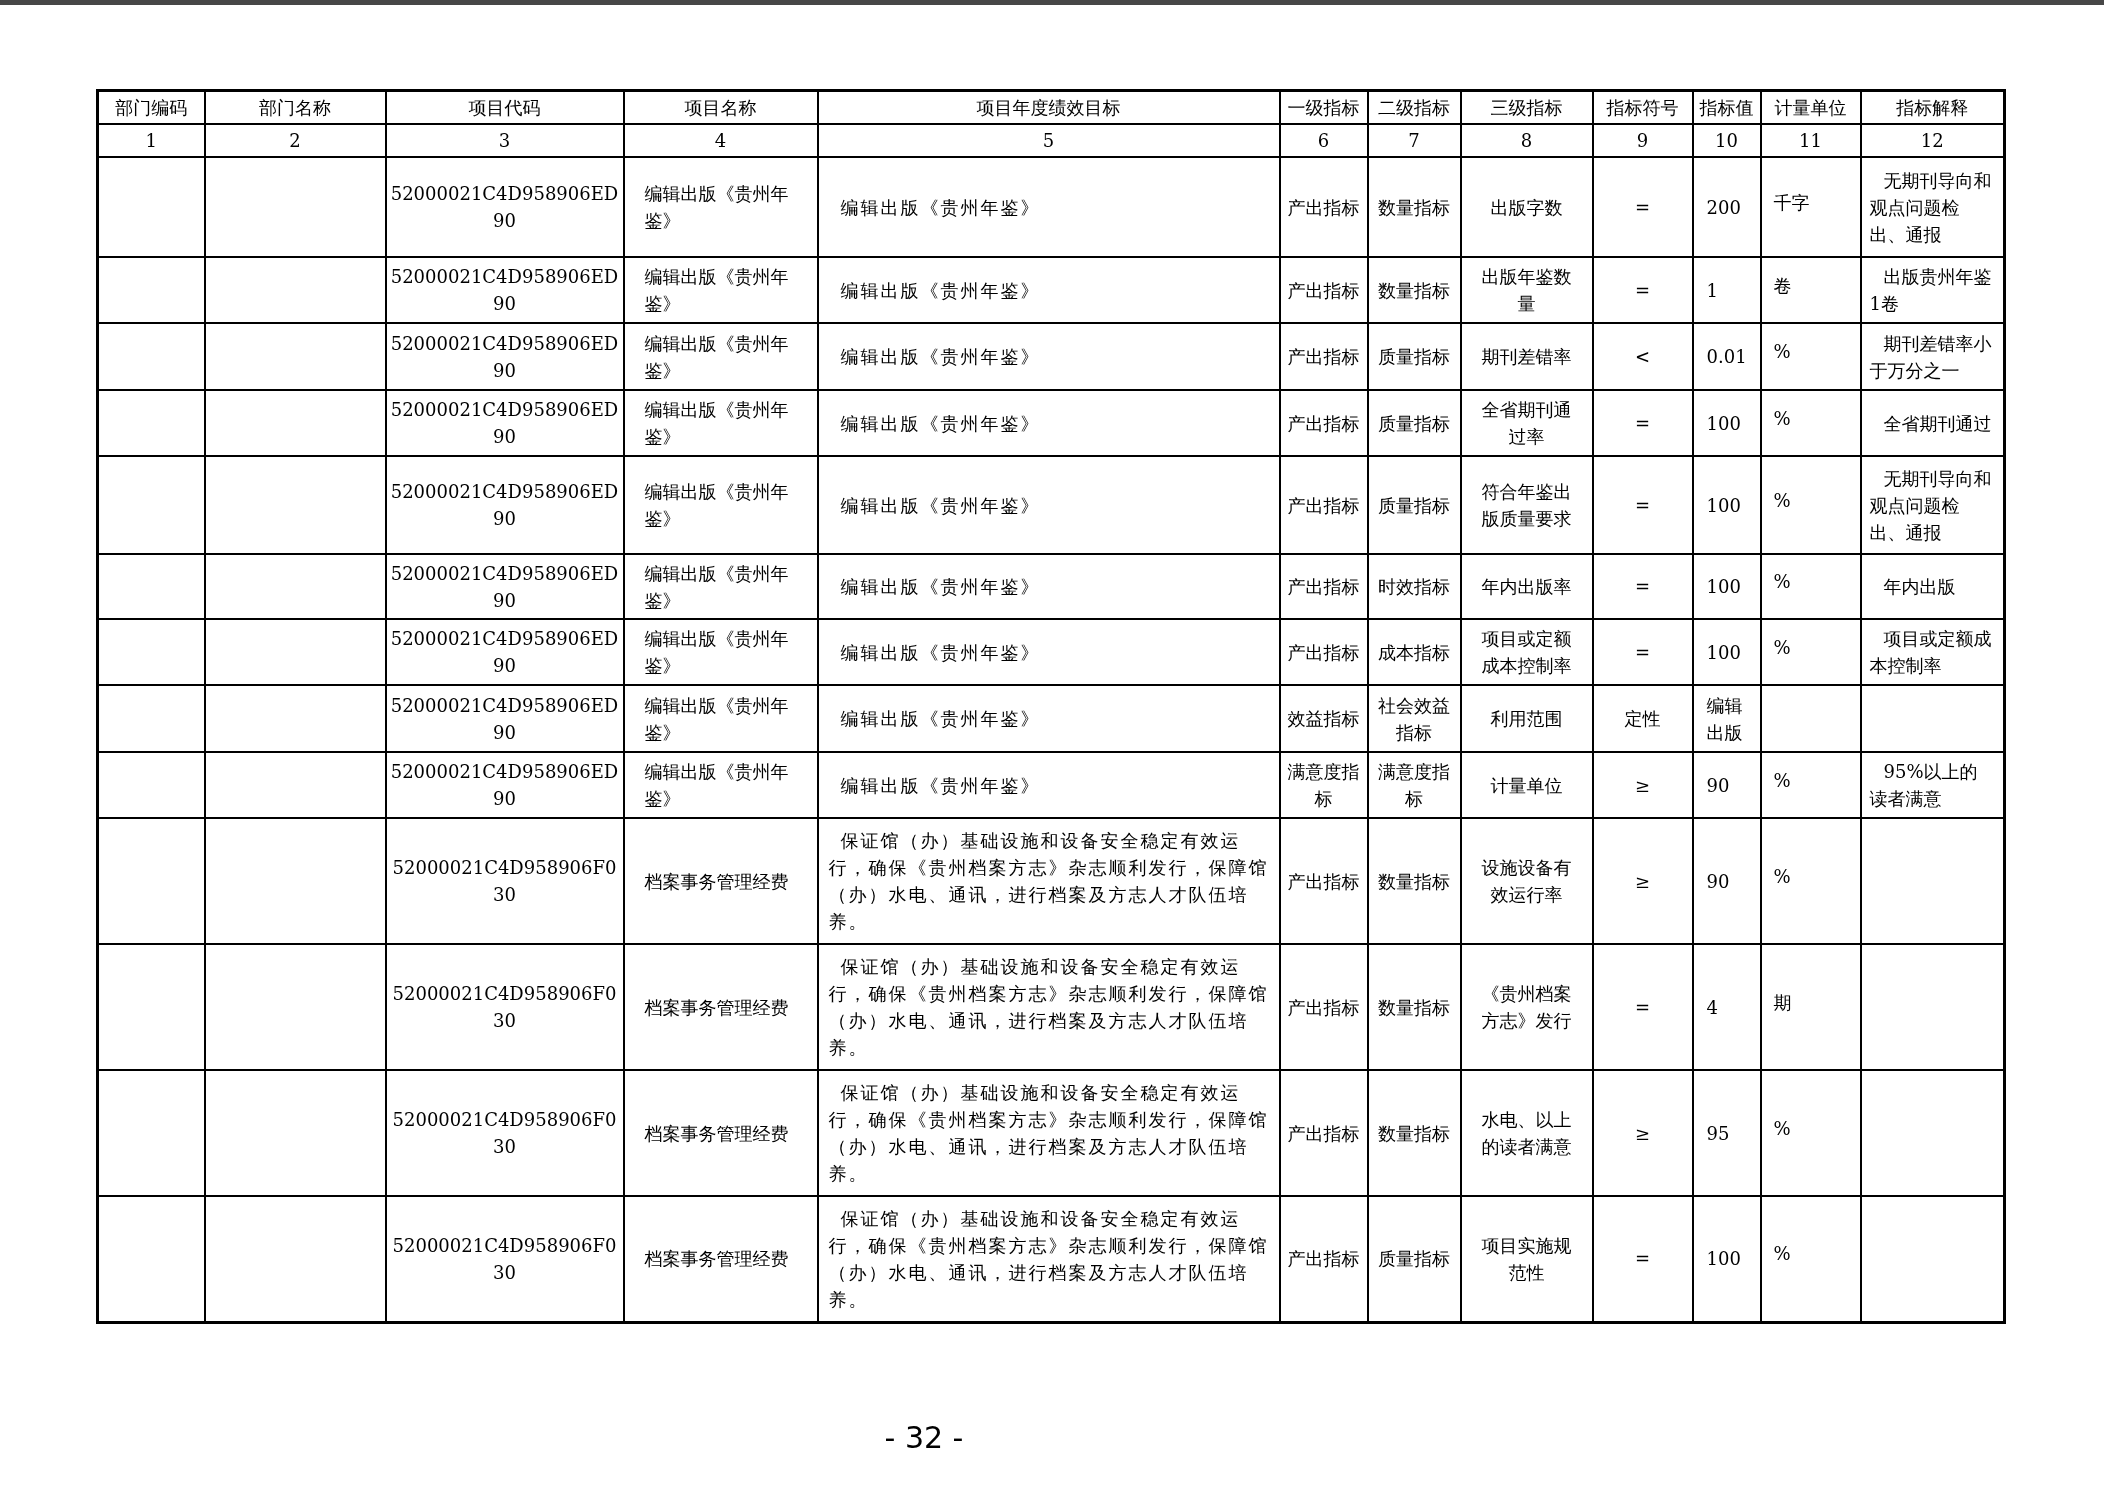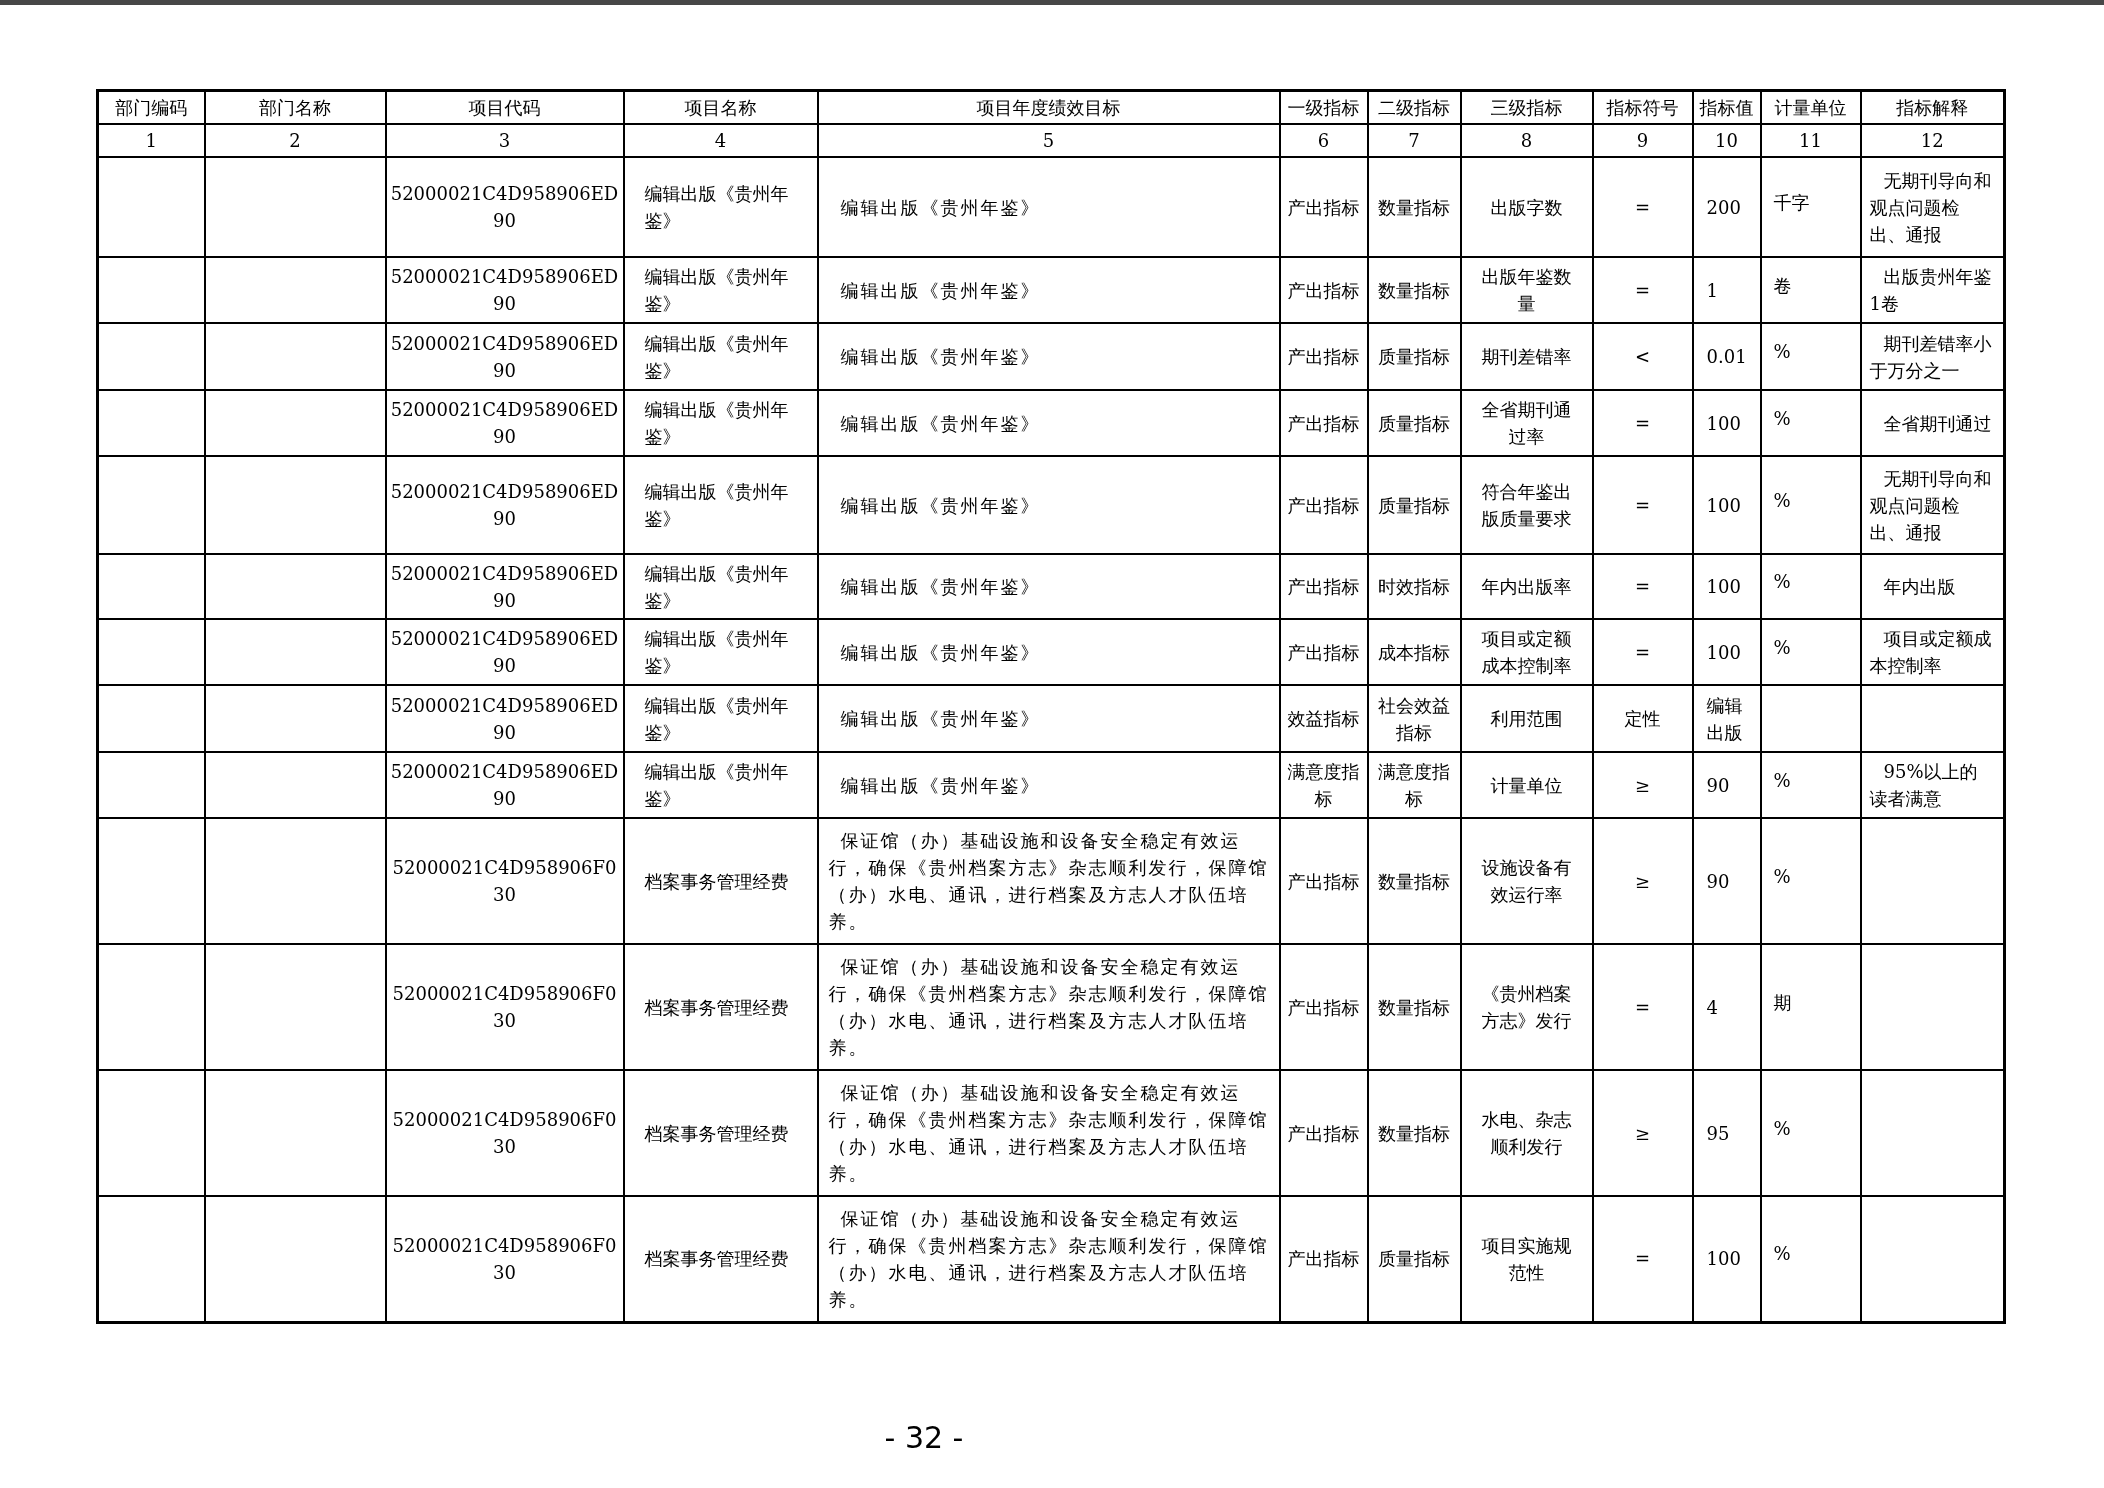--- a/index.html
+++ b/index.html
@@ -266,21 +266,21 @@
         <td class="c11"></td>
       </tr>
       <tr style="height: 126px;">
         <td class="c0"></td>
         <td class="c1"></td>
         <td class="c2">52000021C4D958906F030</td>
         <td class="c3">档案事务管理经费</td>
         <td class="c4">保证馆（办）基础设施和设备安全稳定有效运行，确保《贵州档案方志》杂志顺利发行，保障馆（办）水电、通讯，进行档案及方志人才队伍培养。</td>
         <td class="c5">产出指标</td>
         <td class="c6">数量指标</td>
-        <td class="c7">水电、杂志顺利发行</td>
+        <td class="c7">水电、以上的读者满意</td>
         <td class="c8">≥</td>
         <td class="c9">95</td>
         <td class="c10">%</td>
         <td class="c11"></td>
       </tr>
       <tr style="height: 126px;">
         <td class="c0"></td>
         <td class="c1"></td>
         <td class="c2">52000021C4D958906F030</td>
         <td class="c3">档案事务管理经费</td>

